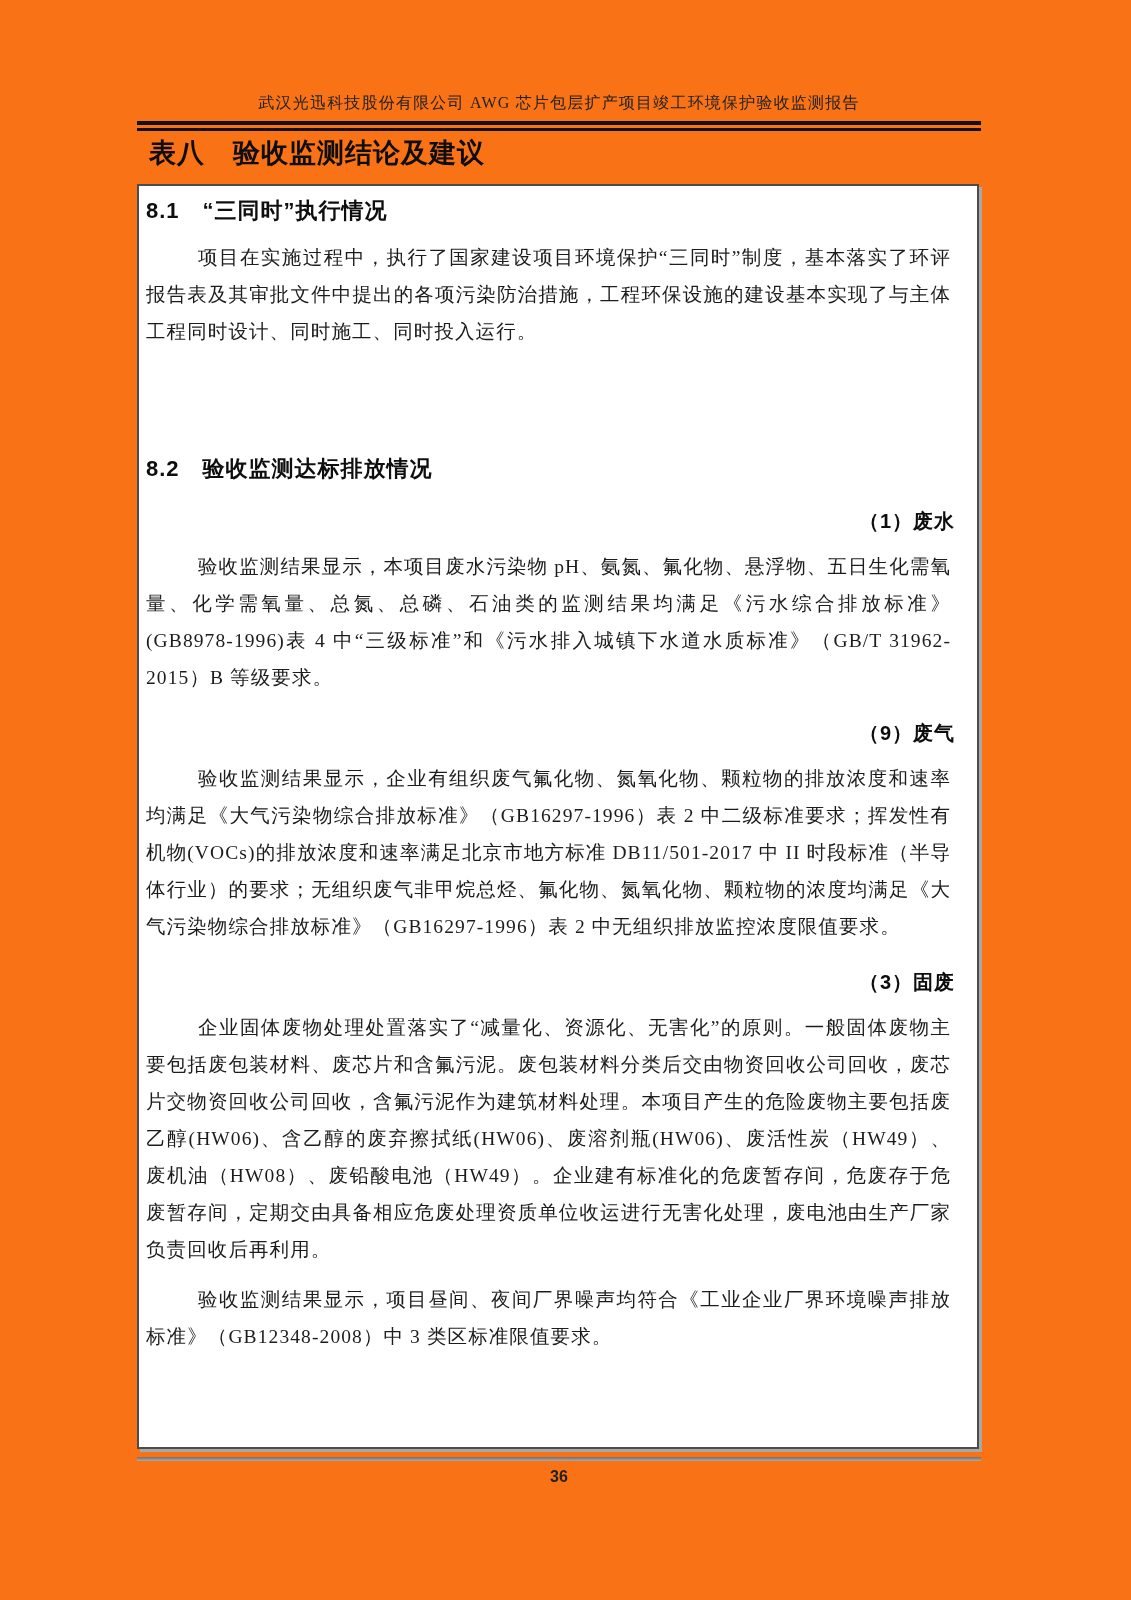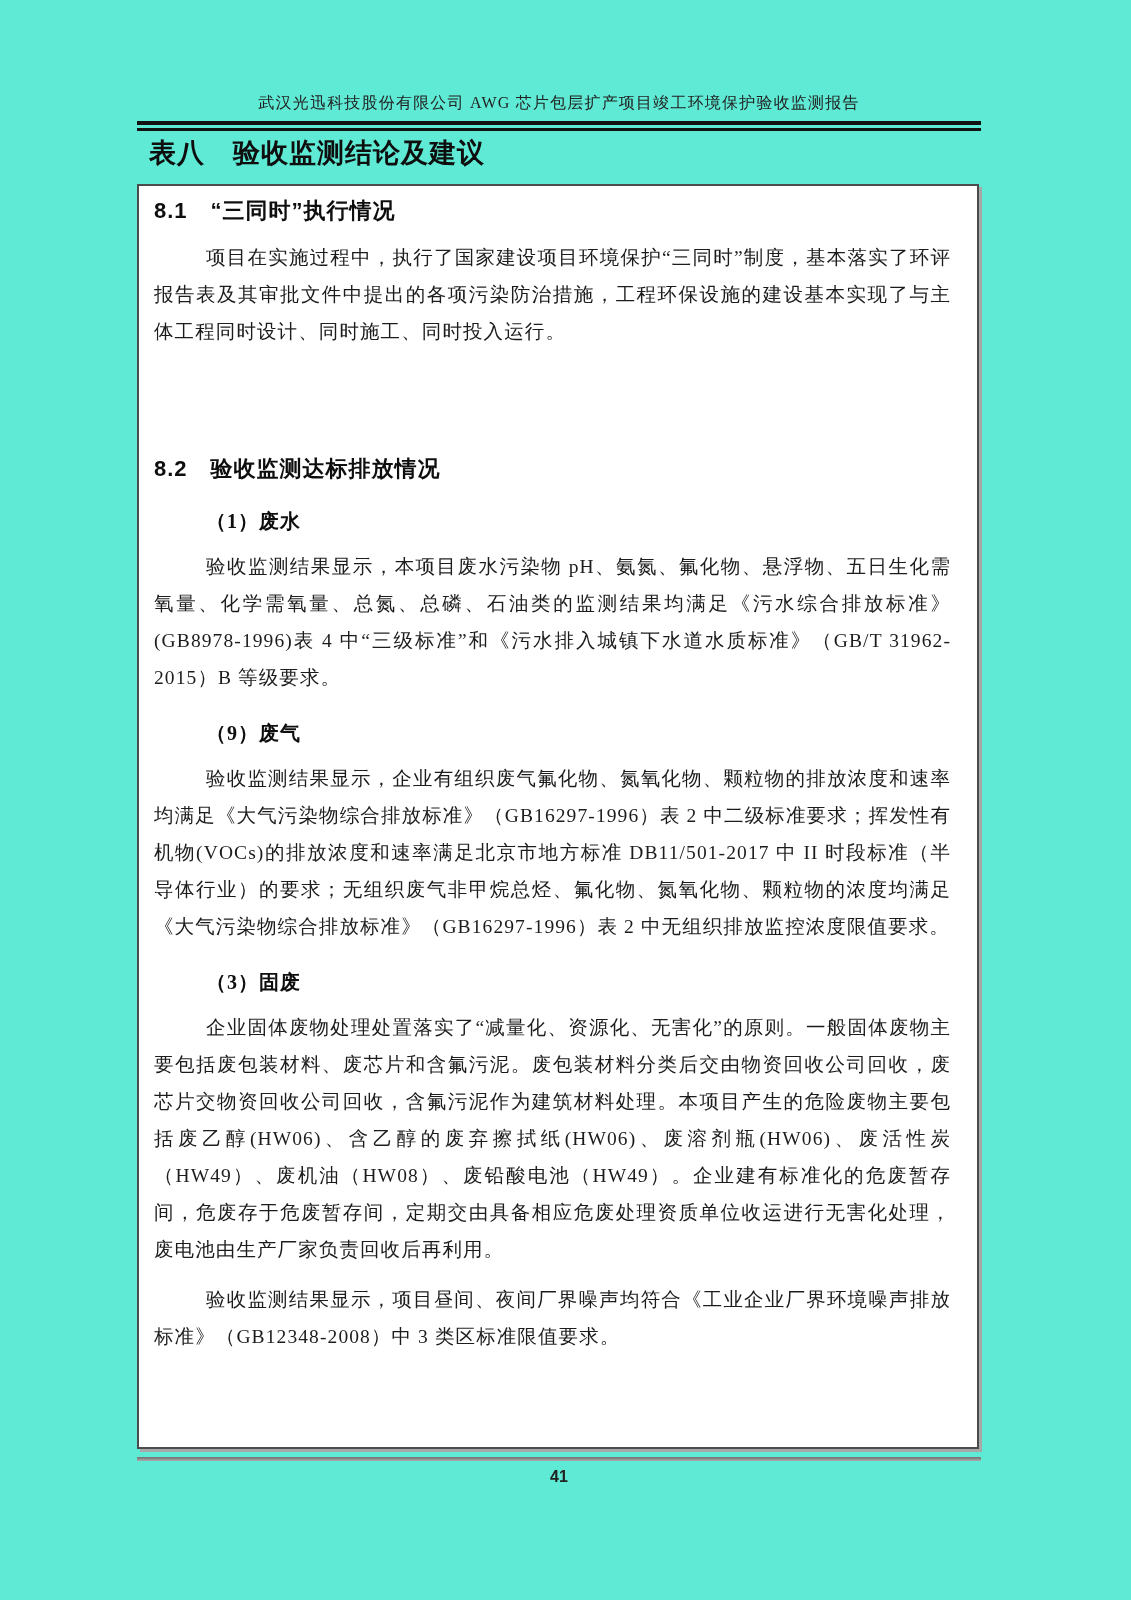--- a/index.html
+++ b/index.html
@@ -1,21 +1,21 @@
 <!DOCTYPE html>
 <html><head>
 <meta charset="utf-8">
 <style>
   * { box-sizing: border-box; }
   html, body { margin: 0; padding: 0; background: #ffffff; }
   .page {
     position: relative;
     width: 1131px;
     height: 1600px;
-    background: #5eead4;
+    background: #f97316;
     overflow: hidden;
     color: #1c1c1c;
     font-family: "Liberation Serif", "DejaVu Serif", serif;
   }
   .content-col {
     position: absolute;
     left: 137px;
     top: 0;
     width: 844px;
   }
@@ -39,39 +39,40 @@
     font-weight: bold;
     font-size: 27px;
     letter-spacing: 1px;
     color: #0e0e0e;
   }
   .content-box {
     width: 842px;
     height: 1265px;
     border: 2px solid #4c4c4c;
     box-shadow: 3px 3px 0 0 #a8a8a8;
-    padding: 10px 22px 0 15px;
+    padding: 10px 22px 0 7px;
     background: #ffffff;
   }
   .sec-heading {
     font-family: "Liberation Sans", "DejaVu Sans", sans-serif;
     font-weight: bold;
     font-size: 22px;
     letter-spacing: 1px;
     margin: 0;
     color: #0e0e0e;
   }
   .sec-heading.second { margin-top: 104px; }
   .sub-heading {
-    font-family: Liberation Serif, serif;
+    font-family: Liberation Sans, sans-serif;
     font-weight: bold;
     font-size: 20px;
     letter-spacing: 1px;
     margin: 24px 0 0 52px;
     color: #0e0e0e;
+    text-align: right;
   }
   .body-para {
     margin: 13px 4px 0 0;
     font-size: 19.5px;
     line-height: 37px;
     letter-spacing: 1.1px;
     text-align: justify;
     text-indent: 52px;
     color: #1c1c1c;
   }
@@ -117,16 +118,16 @@
 
       <h3 class="sub-heading">（3）固废</h3>
       <p class="body-para">企业固体废物处理处置落实了“减量化、资源化、无害化”的原则。一般固体废物主要包括废包装材料、废芯片和含氟污泥。废包装材料分类后交由物资回收公司回收，废芯片交物资回收公司回收，含氟污泥作为建筑材料处理。本项目产生的危险废物主要包括废乙醇(HW06)、含乙醇的废弃擦拭纸(HW06)、废溶剂瓶(HW06)、废活性炭（HW49）、废机油（HW08）、废铅酸电池（HW49）。企业建有标准化的危废暂存间，危废存于危废暂存间，定期交由具备相应危废处理资质单位收运进行无害化处理，废电池由生产厂家负责回收后再利用。</p>
 
       <p class="body-para">验收监测结果显示，项目昼间、夜间厂界噪声均符合《工业企业厂界环境噪声排放标准》（GB12348-2008）中 3 类区标准限值要求。</p>
 
     </div>
 
     <div class="footer-rule"></div>
 
-    <div class="page-number">41</div>
+    <div class="page-number">36</div>
 
   </div>
 </div>
 
 </body></html>

